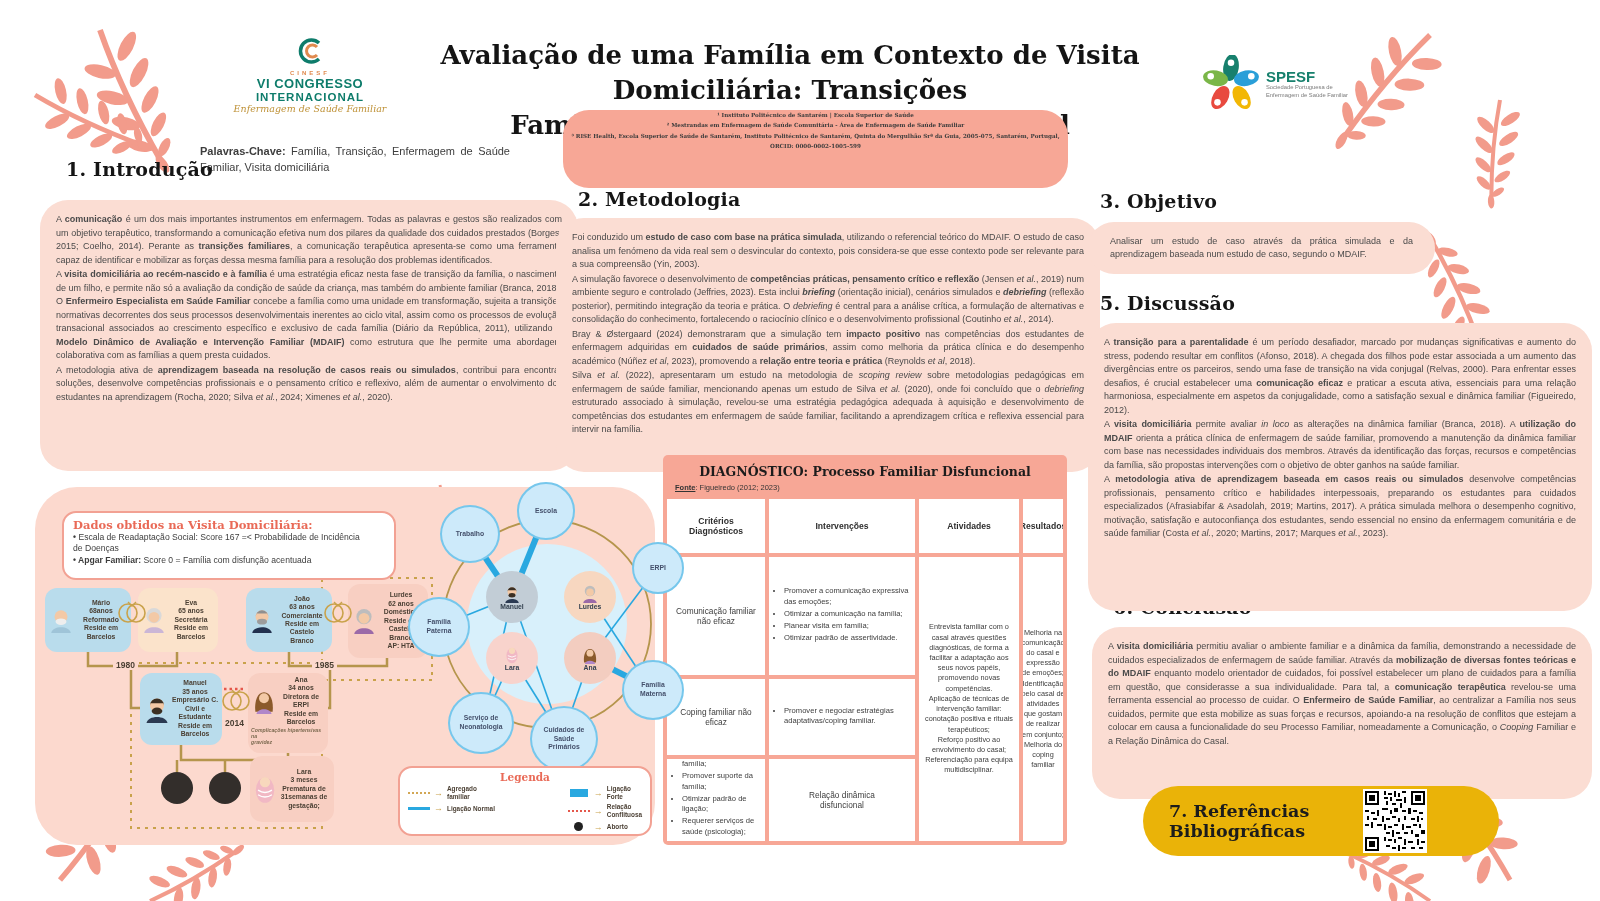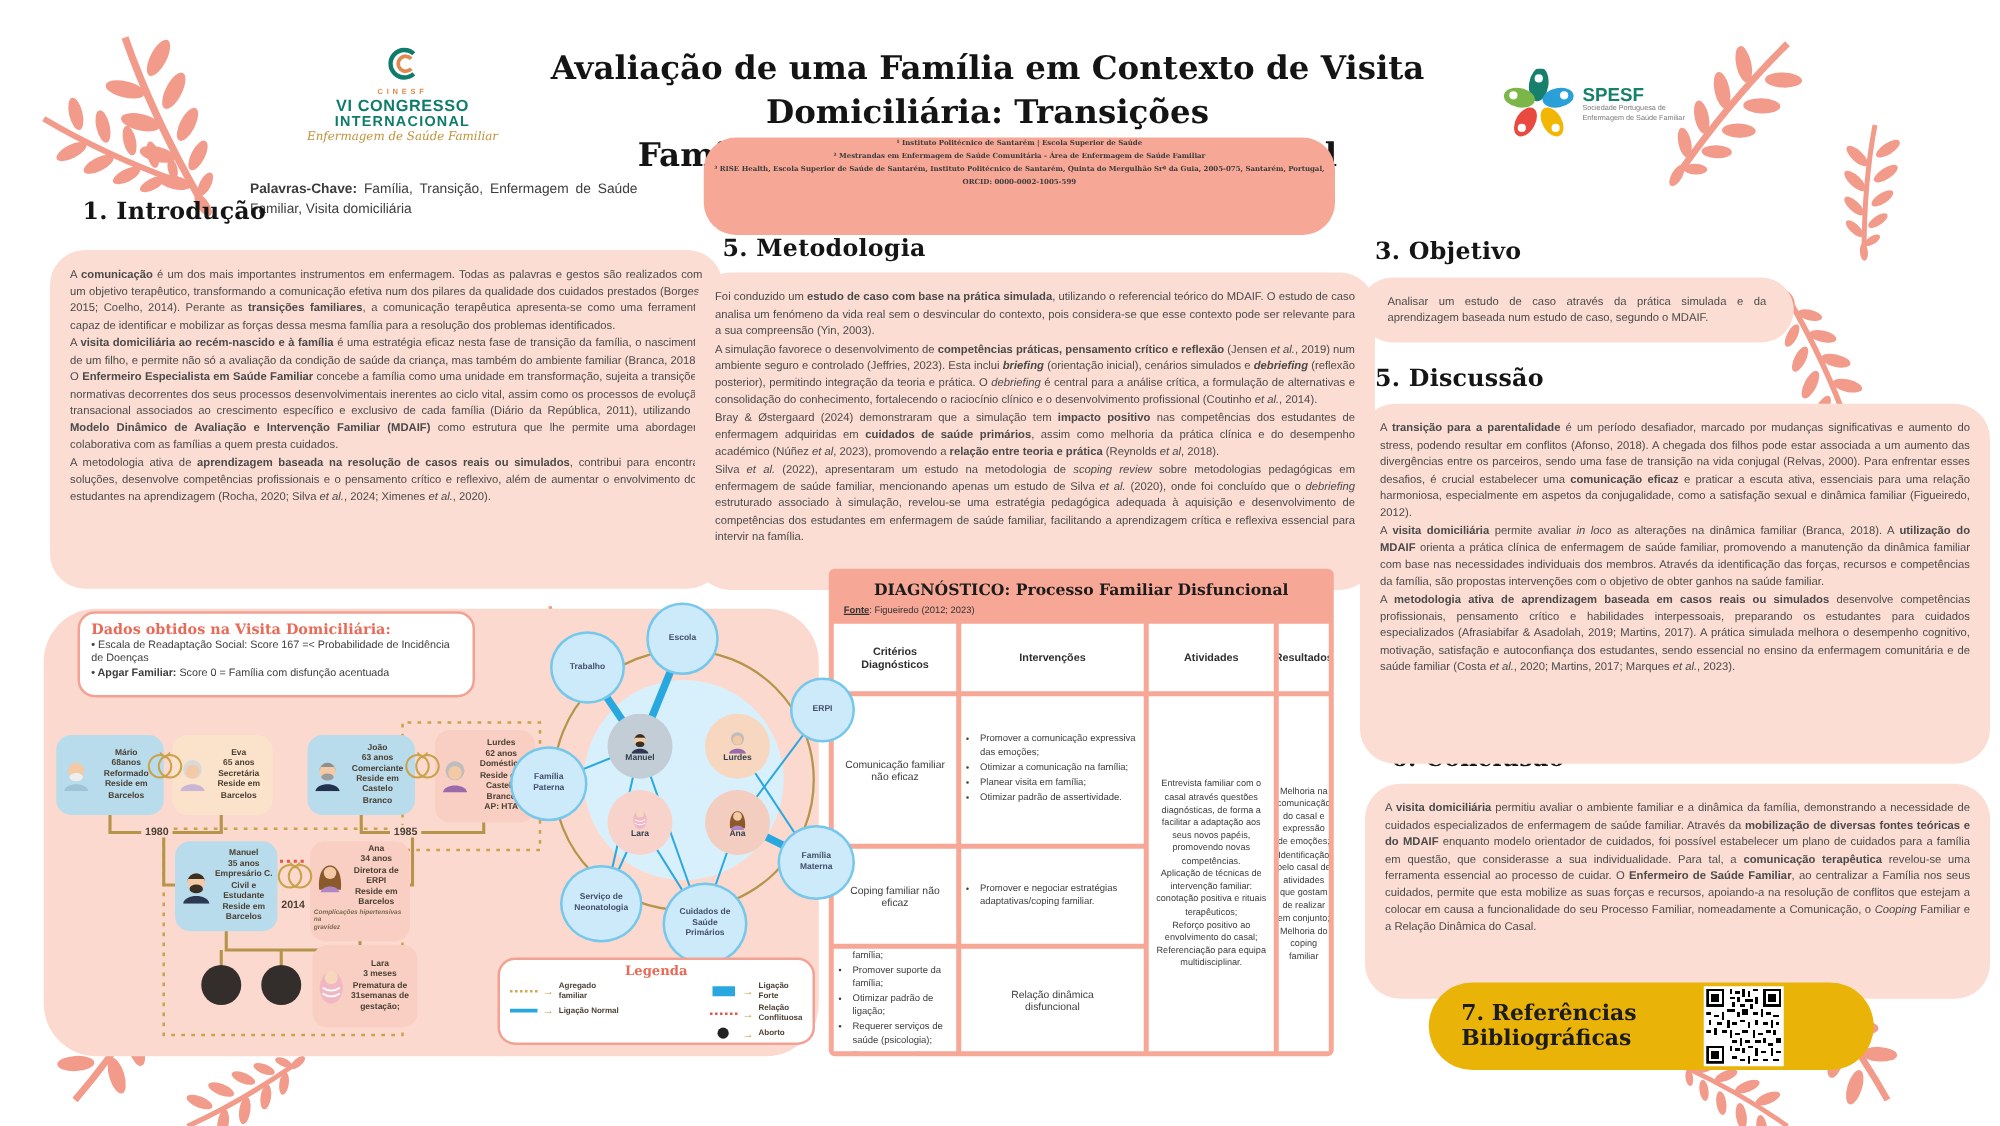--- a/index.html
+++ b/index.html
@@ -20,22 +20,22 @@
                background:#f7a796;border-radius:26px;text-align:center;overflow:hidden;}
   .authors-line{margin-top:10px;font-family:"DejaVu Serif","Liberation Serif",serif;
                 font-weight:700;font-size:11.5px;color:#222;}
   .affil{font-family:"DejaVu Serif","Liberation Serif",serif;font-size:5.6px;
          font-weight:700;color:#3c3c3c;line-height:1.85;}
   .keywords{position:absolute;left:200px;top:133px;width:310px;font-size:11px;
             line-height:1.45;text-align:justify;color:#3d3d3d;}
   
   .results-panel{position:absolute;left:35px;top:487px;width:620px;height:358px;
                  background:#fcd9ce;border-radius:42px;}
-  .dados{position:absolute;left:62px;top:489px;width:296px;min-height:56px;z-index:3;
-         background:#fff;border:2px solid #f2a193;border-radius:14px;padding:5px 9px 4px 9px;}
+  .dados{position:absolute;left:62px;top:511px;width:296px;min-height:56px;z-index:3;
+         background:#fff;border:2px solid #f2a193;border-radius:14px;padding:5px 25px 4px 9px;}
   .dados-title{font-family:"DejaVu Serif","Liberation Serif",serif;font-weight:700;
                font-size:11.5px;color:#e96a57;}
   .dados p{margin:0 0 1px 0;font-size:8.6px;line-height:1.3;color:#3d3d3d;}
   .dados p::before{content:"•  ";font-weight:700;}
   .gcard{position:absolute;z-index:3;border-radius:12px;display:flex;align-items:center;
          padding:3px;box-sizing:border-box;}
   .gcard .txt{flex:1;text-align:center;font-size:6.8px;font-weight:700;line-height:1.25;
               color:#4a3f33;white-space:pre-line;}
   .gcard .note{font-size:5.2px;font-style:italic;font-weight:700;color:#7c6a50;white-space:pre-line;}
   .gc-blue{background:#b9dcec;} .gc-peach{background:#fbe3cb;} .gc-pink{background:#f8cfc2;}
@@ -76,21 +76,21 @@
   .cell ul{margin:0;padding-left:11px;font-size:7.6px;line-height:1.35;}
   .cell ul li{margin-bottom:2px;}
   .cell.small{font-size:7.3px;line-height:1.4;}
   
   .refs{position:absolute;left:1143px;top:786px;width:356px;height:70px;background:#eab308;
         border-radius:35px;display:flex;align-items:center;}
   .refs-title{margin-left:26px;font-family:"DejaVu Serif","Liberation Serif",serif;
               font-weight:700;font-size:17.5px;line-height:1.15;color:#1c1c1c;white-space:pre-line;}
   .qr{position:absolute;right:72px;top:3px;width:64px;height:64px;background:#fff;padding:2px;box-sizing:border-box;}
   
-  .cinesf{position:absolute;left:240px;top:36px;width:164px;height:92px;text-align:center;}
+  .cinesf{position:absolute;left:228px;top:36px;width:164px;height:92px;text-align:center;}
   .cinesf .acr{font-size:6px;letter-spacing:3px;color:#e08a4f;font-weight:700;}
   .cinesf .l1{font-size:13px;font-weight:800;color:#0e7c6b;letter-spacing:.5px;}
   .cinesf .l2{font-size:11.5px;font-weight:800;color:#0e7c6b;letter-spacing:1px;}
   .cinesf .script{font-family:"DejaVu Serif","Liberation Serif",serif;font-style:italic;
                   font-size:9.5px;color:#bf9238;}
   .spesf{position:absolute;left:1202px;top:48px;width:190px;height:72px;display:flex;align-items:center;}
   .spesf .nm{font-size:15px;font-weight:800;color:#17806d;line-height:1;}
   .spesf .sub{font-size:5.8px;color:#7a7a7a;line-height:1.3;white-space:pre-line;}
   .obj-box{position:absolute;left:1088px;top:222px;width:347px;height:52px;background:#fbddd3;
            border-radius:26px;display:flex;align-items:center;padding:0 22px;box-sizing:border-box;
@@ -174,21 +174,21 @@
     <div class="affil">² Mestrandas em Enfermagem de Saúde Comunitária - Área de Enfermagem de Saúde Familiar</div>
     <div class="affil">³ RISE Health, Escola Superior de Saúde de Santarém, Instituto Politécnico de Santarém, Quinta do Mergulhão Srª da Guia, 2005-075, Santarém, Portugal, ORCID: 0000-0002-1005-599</div>
 
   </div>
 
   <div class="keywords">
       <p><span style="font-weight: 700;">Palavras-Chave:</span><span> Família, Transição, Enfermagem de Saúde Familiar, Visita domiciliária</span></p>
     </div>
 
   <h2 class="sec" style="left:66px;top:158px;">1. Introdução</h2>
-  <h2 class="sec" style="left:578px;top:188px;">5. Metodologia</h2>
+  <h2 class="sec" style="left:578px;top:188px;">2. Metodologia</h2>
   <h2 class="sec" style="left:1100px;top:190px;">3. Objetivo</h2>
   <h2 class="sec" style="left:55px;top:450px;">4. Resultados</h2>
   <h2 class="sec" style="left:1100px;top:292px;">5. Discussão</h2>
   <h2 class="sec" style="left:1113px;top:596px;">6. Conclusão</h2>
 
   <div class="pinkbox" style="left:40px;top:200px;width:506px;height:245px;">
       <p><span>A </span><span style="font-weight: 700;">comunicação</span><span> é um dos mais importantes instrumentos em enfermagem. Todas as palavras e gestos são realizados com um objetivo terapêutico, transformando a comunicação efetiva num dos pilares da qualidade dos cuidados prestados (Borges, 2015; Coelho, 2014). Perante as </span><span style="font-weight: 700;">transições familiares</span><span>, a comunicação terapêutica apresenta-se como uma ferramenta capaz de identificar e mobilizar as forças dessa mesma família para a resolução dos problemas identificados.</span></p>
       <p><span>A </span><span style="font-weight: 700;">visita domiciliária ao recém-nascido e à família</span><span> é uma estratégia eficaz nesta fase de transição da família, o nascimento de um filho, e permite não só a avaliação da condição de saúde da criança, mas também do ambiente familiar (Branca, 2018). O </span><span style="font-weight: 700;">Enfermeiro Especialista em Saúde Familiar</span><span> concebe a família como uma unidade em transformação, sujeita a transições normativas decorrentes dos seus processos desenvolvimentais inerentes ao ciclo vital, assim como os processos de evolução transacional associados ao crescimento específico e exclusivo de cada família (Diário da República, 2011), utilizando o </span><span style="font-weight: 700;">Modelo Dinâmico de Avaliação e Intervenção Familiar (MDAIF)</span><span> como estrutura que lhe permite uma abordagem colaborativa com as famílias a quem presta cuidados.</span></p>
       <p><span>A metodologia ativa de </span><span style="font-weight: 700;">aprendizagem baseada na resolução de casos reais ou simulados</span><span>, contribui para encontrar soluções, desenvolve competências profissionais e o pensamento crítico e reflexivo, além de aumentar o envolvimento dos estudantes na aprendizagem (Rocha, 2020; Silva </span><span style="font-style: italic;">et al.</span><span>, 2024; Ximenes </span><span style="font-style: italic;">et al.</span><span>, 2020).</span></p>
     </div>

